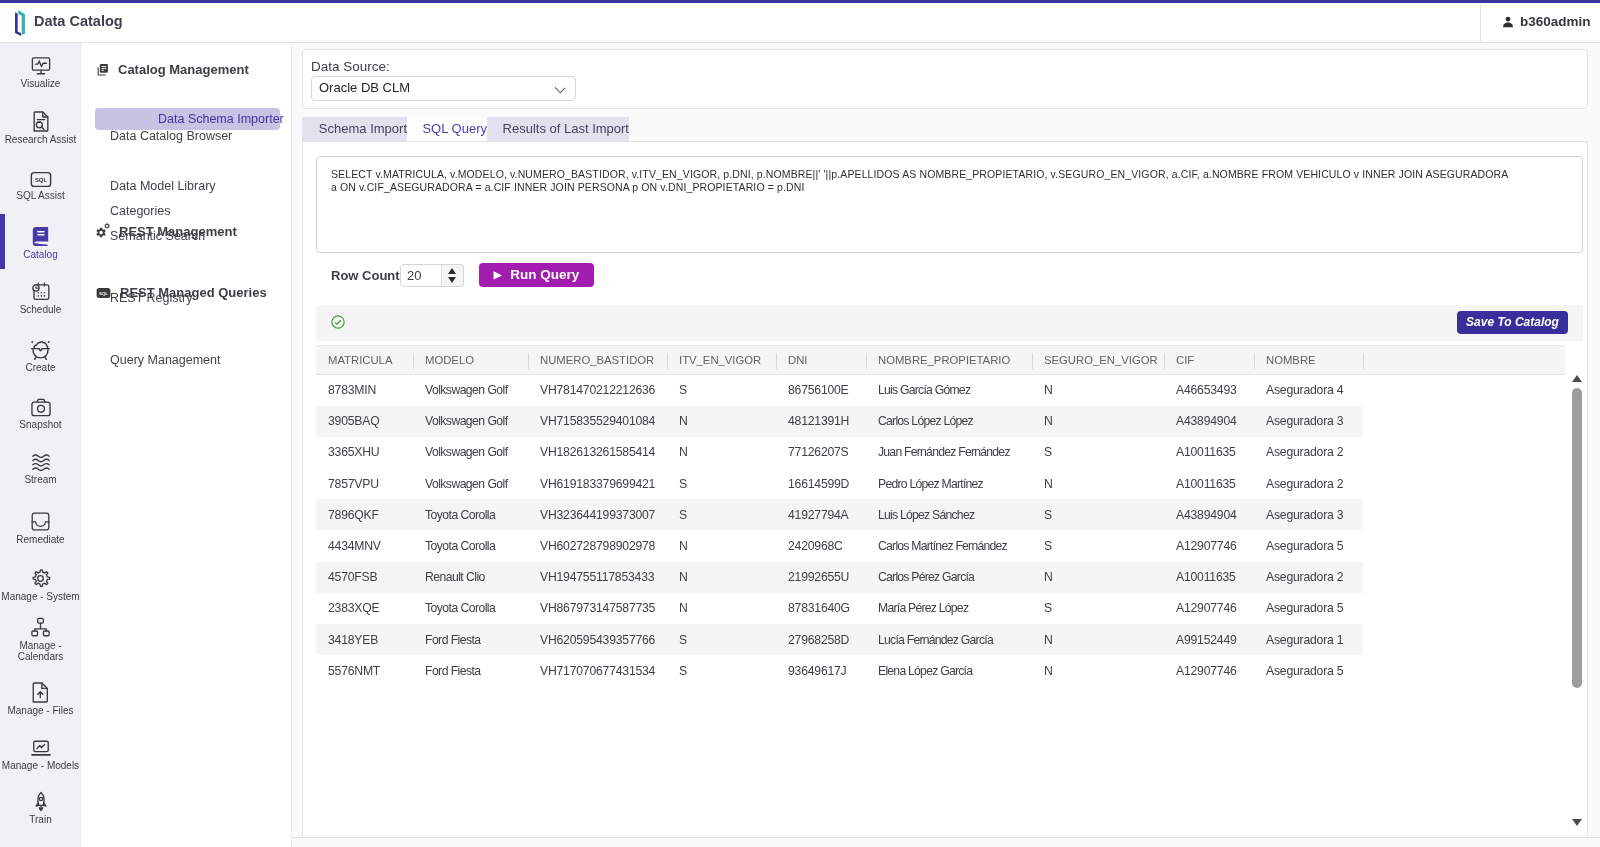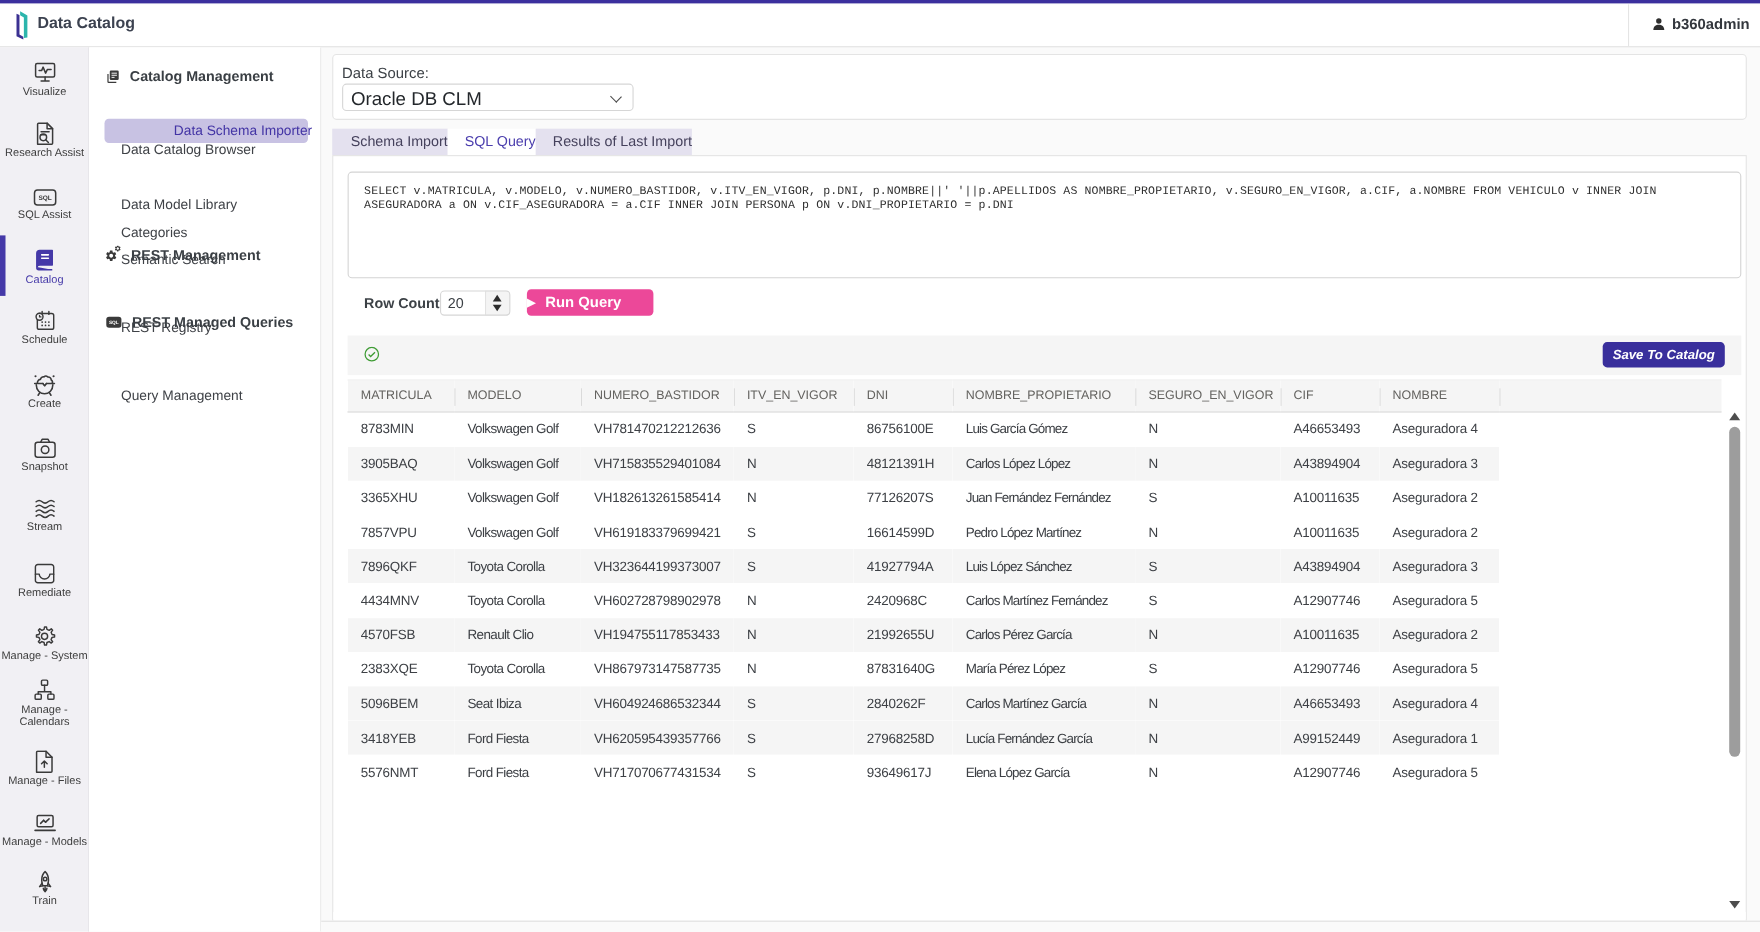--- a/index.html
+++ b/index.html
@@ -24,39 +24,39 @@
 #menu { left:81px; top:43px; width:211px; height:804px; background:#fff; border-right:1px solid #ececec; }
 .mhead { position:absolute; left:96px; font-size:13px; font-weight:bold; color:#3a3f44; }
 .mhead svg { vertical-align:-2px; margin-right:9px; }
 .mitem { position:absolute; left:110px; font-size:12.5px; color:#3f4247;margin-top:42px; }
 #msel { left:95px; top:108px; width:185px; height:22px; background:#c8c2e3; border-radius:4px; }
 #mseltext { left:110px; top:112px; font-size:12.5px; color:#4334a5;margin-left:48px; }
 
 #dscard { left:302px; top:49px; width:1286px; height:60px; background:#fff; border:1px solid #e4e4e4; border-radius:4px; }
 #dslabel { left:311px; top:59px; font-size:13.5px; color:#3c4146; }
 #dssel { left:311px; top:76px; width:265px; height:25px; background:#fff; border:1px solid #d6d6d6; border-radius:4px; }
-#dsseltext { left:319px; top:80px; font-size:17px; color:#23272b; }
+#dsseltext { left:319px; top:80px; font-size:13px; color:#23272b; }
 #dschev { left:556px; top:84px; width:8px; height:8px; border-right:1.6px solid #4a4a4a; border-bottom:1.6px solid #4a4a4a; transform:rotate(45deg) scale(1,0.9); }
 
 .tab { position:absolute; top:117px; height:24px; font-size:13px; color:#45415c; background:#e4e1ef; line-height:24px; text-align:right; }
 #tab1 { left:302px; width:105px; }
 #tab2 { left:407px; width:80px; background:#fff; color:#4c3fae; }
 #tab3 { left:487px; width:142px; }
 
 #panel { left:302px; top:141px; width:1286px; height:696px; background:#fff; border:1px solid #e4e4e4; overflow:hidden; }
 #sqlbox { left:316px; top:156px; width:1267px; height:97px; background:#fff; border:1px solid #d4d4d4; border-radius:4px; }
-#sqltext { left:331px; top:168px; width:1185px; font-family:Liberation Mono, monospace; font-size:10.5px; line-height:12.5px; color:#2f2f2f; letter-spacing:0.12px; }
+#sqltext { left:331px; top:168px; width:1185px; font-family:Liberation Sans, sans-serif; font-size:10.5px; line-height:12.5px; color:#2f2f2f; letter-spacing:0.12px; }
 #rowcount { left:331px; top:268px; font-size:13px; font-weight:bold; color:#3c4146; }
 #numbox { left:400px; top:264px; width:64px; height:23px; border:1px solid #d6d6d6; border-radius:4px; background:#fff; }
 #numval { left:407px; top:268px; font-size:13px; color:#3c4146; }
 #spin { left:441px; top:264px; width:23px; height:23px; background:#f4f4f4; border-left:1px solid #dcdcdc; border-radius:0 4px 4px 0; border:1px solid #d6d6d6; border-left:1px solid #dcdcdc; }
 .tri { position:absolute; width:0; height:0; left:448px; }
 #triu { top:268px; border-left:4.5px solid transparent; border-right:4.5px solid transparent; border-bottom:6px solid #2d2d2d; }
 #trid { top:277px; border-left:4.5px solid transparent; border-right:4.5px solid transparent; border-top:6px solid #2d2d2d; }
-#runbtn { left:479px; top:263px; width:115px; height:24px; background:#ec4899; border-radius:4px; color:#fff; font-size:13.5px; font-weight:bold; line-height:24px; }
+#runbtn { left:479px; top:263px; width:115px; height:24px; background:#a21caf; border-radius:4px; color:#fff; font-size:13.5px; font-weight:bold; text-align:center; line-height:24px; }
 #runbtn .play { font-size:10px; vertical-align:1px; margin-right:9px; }
 
 #toolbar { left:316px; top:305px; width:1267px; height:36px; background:#f5f5f5; }
 #rowsmsg { left:354px; top:314px; font-size:12.8px; font-weight:bold; color:#3c4146;margin-top:36px; }
 #checkic { left:331px; top:315px; }
 #savebtn { left:1457px; top:311px; width:111px; height:23px; background:#392f9c; border-radius:4px; color:#fff; font-size:12px; font-weight:bold; text-align:center; line-height:23px;font-style:italic; }
 
 table { border-collapse:collapse; table-layout:fixed; }
 #tbl { left:316px; top:345px; width:1249px; }
 #tbl th { height:29px; background:#f5f5f5; font-size:11.3px; font-weight:normal; color:#63625f; text-align:left; padding:0 0 0 12px; position:relative; border-top:1px solid #ececec; border-bottom:1px solid #e2e2e2; white-space:nowrap; overflow:hidden; }
@@ -387,32 +387,20 @@
         <td>VH867973147587735</td>
         <td>N</td>
         <td>87831640G</td>
         <td>María Pérez López</td>
         <td>S</td>
         <td>A12907746</td>
         <td>Aseguradora 5</td>
         <td class="fill"></td>
       </tr>
       <tr class="even">
-        <td>5096BEM</td>
-        <td>Seat Ibiza</td>
-        <td>VH604924686532344</td>
-        <td>S</td>
-        <td>2840262F</td>
-        <td>Carlos Martínez García</td>
-        <td>N</td>
-        <td>A46653493</td>
-        <td>Aseguradora 4</td>
-        <td class="fill"></td>
-      </tr>
-      <tr class="even">
         <td>3418YEB</td>
         <td>Ford Fiesta</td>
         <td>VH620595439357766</td>
         <td>S</td>
         <td>27968258D</td>
         <td>Lucía Fernández García</td>
         <td>N</td>
         <td>A99152449</td>
         <td>Aseguradora 1</td>
         <td class="fill"></td>

